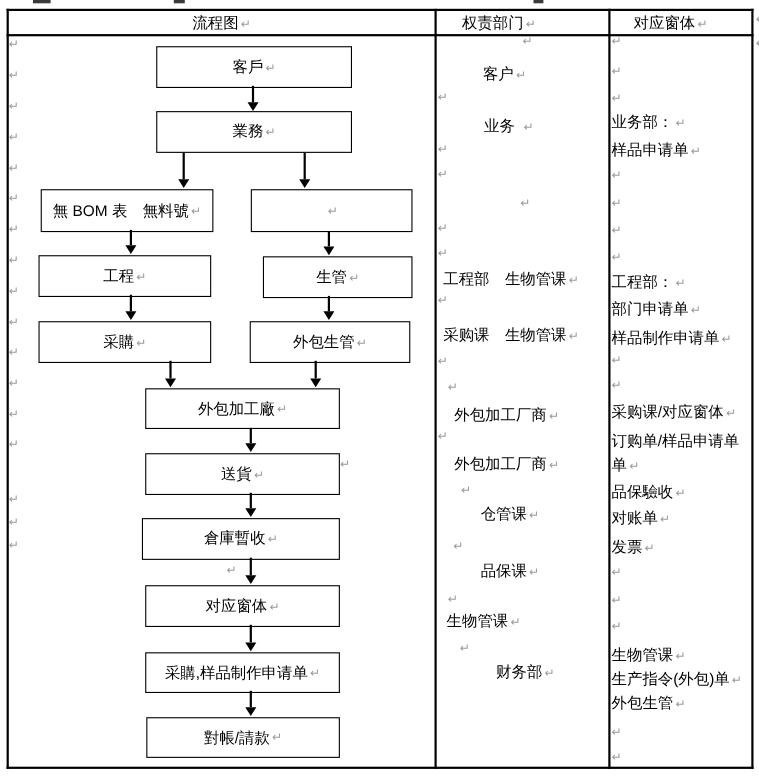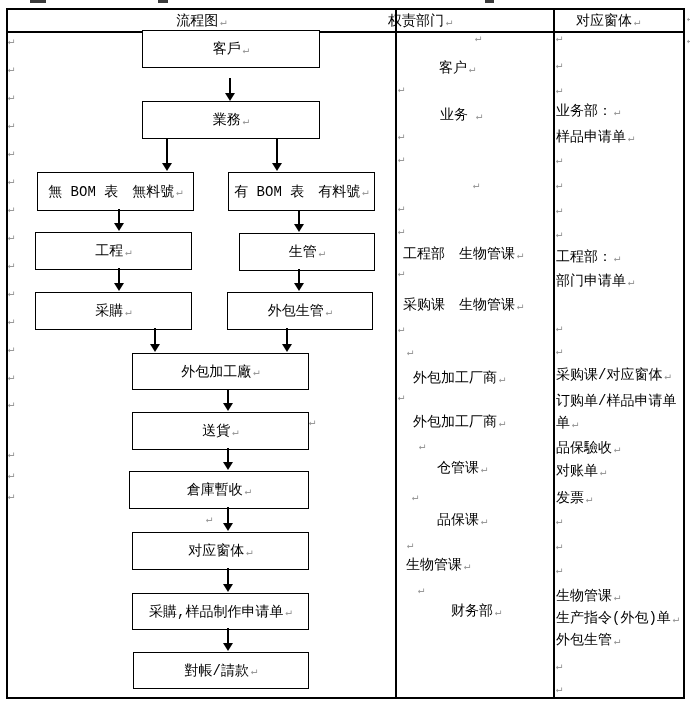--- a/index.html
+++ b/index.html
@@ -1,17 +1,17 @@
 <!DOCTYPE html>
 <html><head>
 <meta charset="utf-8">
 <style>
   html,body{margin:0;padding:0;background:#fff}
   .page{position:relative;width:690px;height:702px;background:#fff;overflow:hidden;
-        font-family:Liberation Mono, monospace;color:#000}
+        font-family:Liberation Sans, sans-serif;color:#000}
   .ln{position:absolute;background:#000}
   .hcell{position:absolute;font-size:14px;white-space:nowrap}
   .fbox{position:absolute;border:1px solid #000;background:#fff;display:flex;
         align-items:center;justify-content:center;font-size:14px;white-space:nowrap}
   .arrow{position:absolute;width:2px;background:#000}
   .arrow i{position:absolute;left:-4px;bottom:-8px;width:0;height:0;
            border-left:5px solid transparent;border-right:5px solid transparent;
            border-top:8px solid #000}
   .txt{position:absolute;font-size:14px;white-space:nowrap}
   .pm{color:#9a9a9a;font-size:11px;padding-left:2px}
@@ -29,37 +29,36 @@
 
   <div class="ln" style="left:6px;top:8px;width:679px;height:2px"></div>
   <div class="ln" style="left:6px;top:697px;width:679px;height:2px"></div>
   <div class="ln" style="left:6px;top:8px;width:2px;height:691px"></div>
   <div class="ln" style="left:683px;top:8px;width:2px;height:691px"></div>
   <div class="ln" style="left:6px;top:31px;width:679px;height:2px"></div>
   <div class="ln" style="left:395px;top:8px;width:2px;height:691px"></div>
   <div class="ln" style="left:553px;top:8px;width:2px;height:691px"></div>
 
   <div class="hcell" style="left:8px;top:12px;width:387px;text-align:center"><span>流程图</span><span class="pm">↵</span></div>
-  <div class="hcell" style="left:388px;top:12px"><span>权责部门</span><span class="pm">↵</span></div>
+  <div class="hcell" style="left:420px;top:12px"><span>权责部门</span><span class="pm">↵</span></div>
   <div class="hcell" style="left:576px;top:12px"><span>对应窗体</span><span class="pm">↵</span></div>
 
-  <div class="fbox" style="left:142px;top:30px;width:176px;height:36px">
+  <div class="fbox" style="left:142px;top:42px;width:176px;height:36px">
       <span>客戶</span>
       <span class="pm">↵</span>
     </div>
   <div class="fbox" style="left:142px;top:101px;width:176px;height:36px">
       <span>業務</span>
       <span class="pm">↵</span>
     </div>
   <div class="fbox" style="left:37px;top:172px;width:155px;height:37px">
       <span>無 BOM 表　無料號</span>
       <span class="pm">↵</span>
     </div>
   <div class="fbox" style="left:228px;top:172px;width:145px;height:37px">
-      <span>有 BOM 表　有料號</span>
       <span class="pm">↵</span>
     </div>
   <div class="fbox" style="left:35px;top:232px;width:155px;height:36px">
       <span>工程</span>
       <span class="pm">↵</span>
     </div>
   <div class="fbox" style="left:239px;top:233px;width:134px;height:36px">
       <span>生管</span>
       <span class="pm">↵</span>
     </div>
@@ -147,20 +146,21 @@
   <div class="txt" style="left:413px;top:413px"><span>外包加工厂商</span><span class="pm">↵</span></div>
   <div class="txt" style="left:437px;top:459px"><span>仓管课</span><span class="pm">↵</span></div>
   <div class="txt" style="left:437px;top:511px"><span>品保课</span><span class="pm">↵</span></div>
   <div class="txt" style="left:406px;top:556px"><span>生物管课</span><span class="pm">↵</span></div>
   <div class="txt" style="left:451px;top:602px"><span>财务部</span><span class="pm">↵</span></div>
 
   <div class="txt" style="left:556px;top:102px"><span>业务部：</span><span class="pm">↵</span></div>
   <div class="txt" style="left:556px;top:128px"><span>样品申请单</span><span class="pm">↵</span></div>
   <div class="txt" style="left:556px;top:248px"><span>工程部：</span><span class="pm">↵</span></div>
   <div class="txt" style="left:556px;top:272px"><span>部门申请单</span><span class="pm">↵</span></div>
+  <div class="txt" style="left:556px;top:299px"><span>样品制作申请单</span><span class="pm">↵</span></div>
   <div class="txt" style="left:556px;top:366px"><span>采购课/对应窗体</span><span class="pm">↵</span></div>
   <div class="txt" style="left:556px;top:392px"><span>订购单/样品申请单</span></div>
   <div class="txt" style="left:556px;top:414px"><span>单</span><span class="pm">↵</span></div>
   <div class="txt" style="left:556px;top:439px"><span>品保驗收</span><span class="pm">↵</span></div>
   <div class="txt" style="left:556px;top:462px"><span>对账单</span><span class="pm">↵</span></div>
   <div class="txt" style="left:556px;top:489px"><span>发票</span><span class="pm">↵</span></div>
   <div class="txt" style="left:556px;top:587px"><span>生物管课</span><span class="pm">↵</span></div>
   <div class="txt" style="left:556px;top:609px"><span>生产指令(外包)单</span><span class="pm">↵</span></div>
   <div class="txt" style="left:556px;top:631px"><span>外包生管</span><span class="pm">↵</span></div>
 

